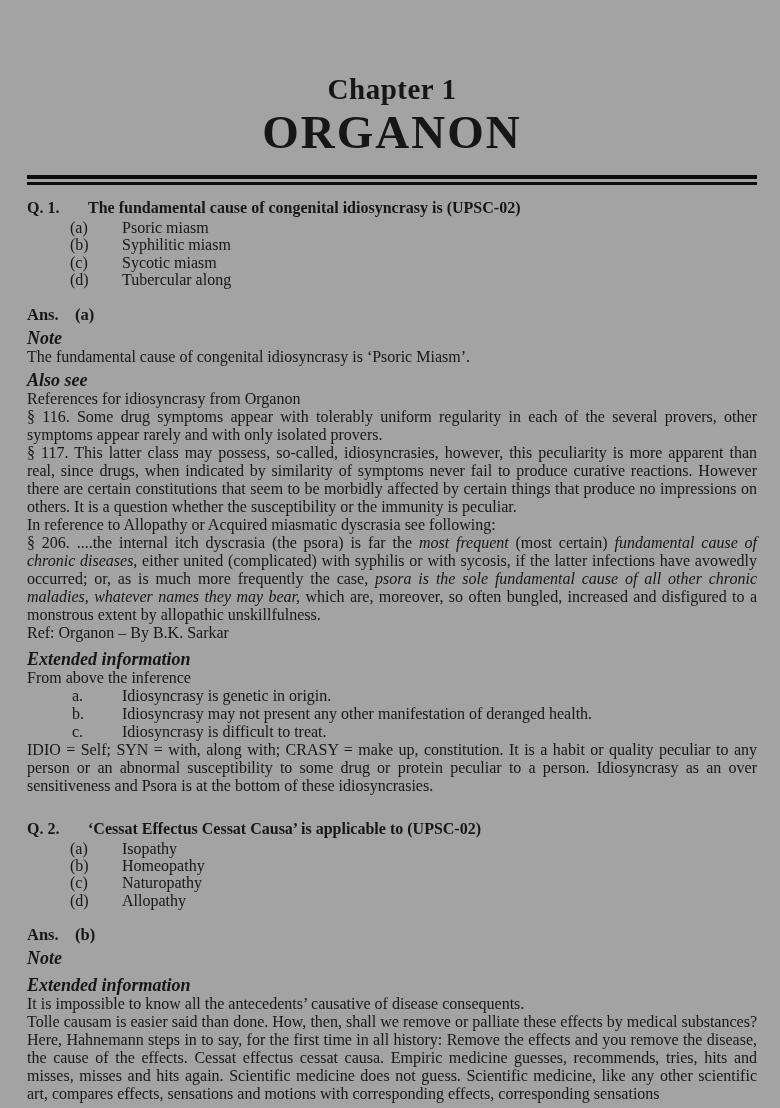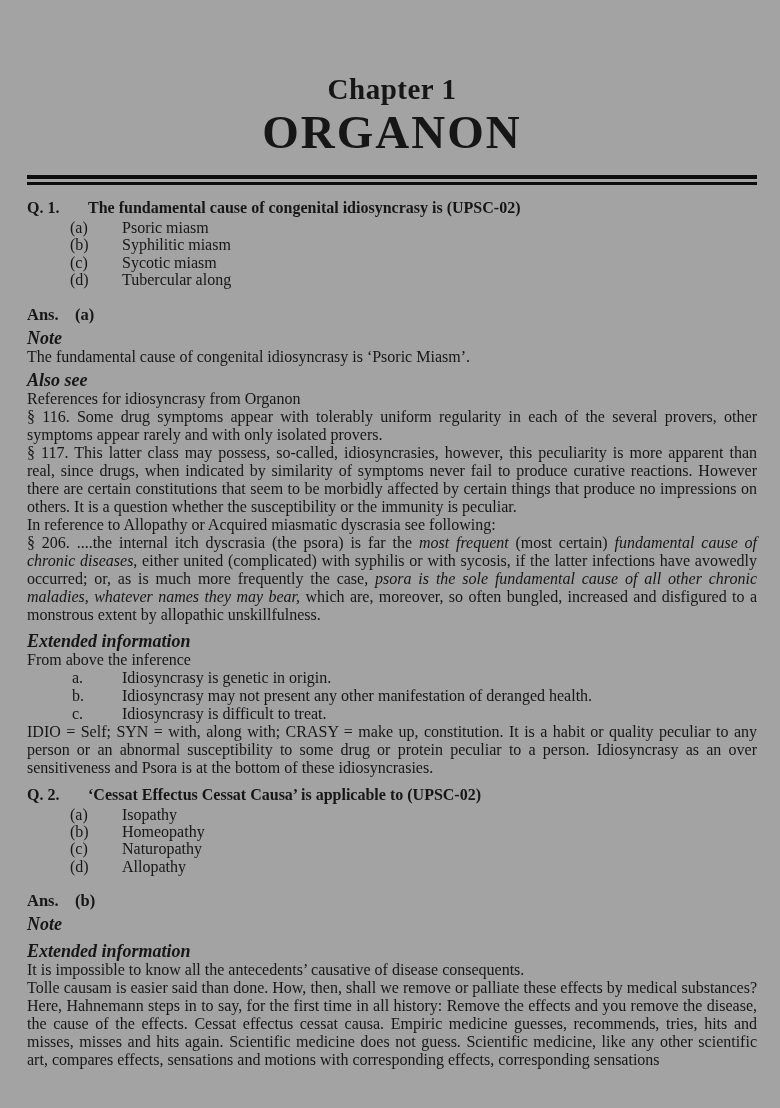--- a/index.html
+++ b/index.html
@@ -49,21 +49,21 @@
   .just { text-align: justify; }
   .it { font-style: italic; }
 
   .q-head {
     display: flex;
     font-weight: bold;
     font-size: 16px;
     line-height: 19px;
   }
   .q-head.first { margin-top: 13px; }
-  .q-head.later { margin-top: 8px; }
+  .q-head.later { margin-top: 24px; }
   .q-num { flex: 0 0 61px; }
   .q-text { flex: 1 1 auto; }
 
   .options { margin-top: 2px; }
   .option {
     display: flex;
     margin-left: 43px;
     font-size: 16px;
     line-height: 17.4px;
   }
@@ -140,20 +140,21 @@
 
       <div class="subhead">Note</div>
       <p>The fundamental cause of congenital idiosyncrasy is ‘Psoric Miasm’.</p>
 
       <div class="subhead">Also see</div>
       <p>References for idiosyncrasy from Organon</p>
       <p class="just">§ 116. Some drug symptoms appear with tolerably uniform regularity in each of the several provers, other symptoms appear rarely and with only isolated provers.</p>
       <p class="just">§ 117. This latter class may possess, so-called, idiosyncrasies, however, this peculiarity is more apparent than real, since drugs, when indicated by similarity of symptoms never fail to produce curative reactions. However there are certain constitutions that seem to be morbidly affected by certain things that produce no impressions on others. It is a question whether the susceptibility or the immunity is peculiar.</p>
       <p>In reference to Allopathy or Acquired miasmatic dyscrasia see following:</p>
       <p class="just"><span>§ 206. ....the internal itch dyscrasia (the psora) is far the </span><span class="it">most frequent</span><span> (most certain) </span><span class="it">fundamental cause of chronic diseases</span><span>, either united (complicated) with syphilis or with sycosis, if the latter infections have avowedly occurred; or, as is much more frequently the case, </span><span class="it">psora is the sole fundamental cause of all other chronic maladies, whatever names they may bear,</span><span> which are, moreover, so often bungled, increased and disfigured to a monstrous extent by allopathic unskillfulness.</span></p>
+      <p>Ref: Organon – By B.K. Sarkar</p>
 
       <div class="subhead spaced">Extended information</div>
       <p>From above the inference</p>
       <div>
         <div class="lettered-row">
           <span class="let-key">a.</span>
           <span>Idiosyncrasy is genetic in origin.</span>
         </div>
         <div class="lettered-row">
           <span class="let-key">b.</span>

